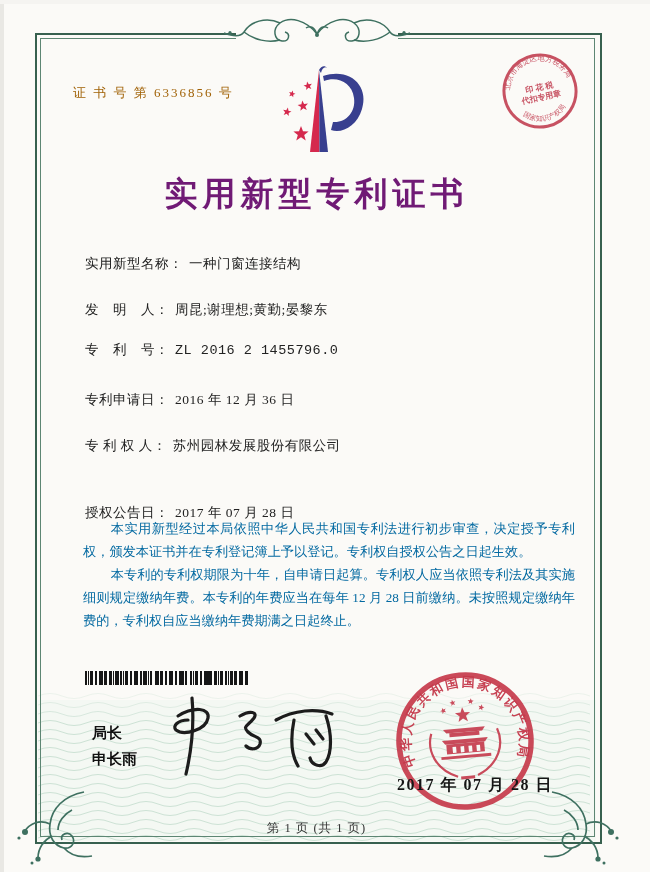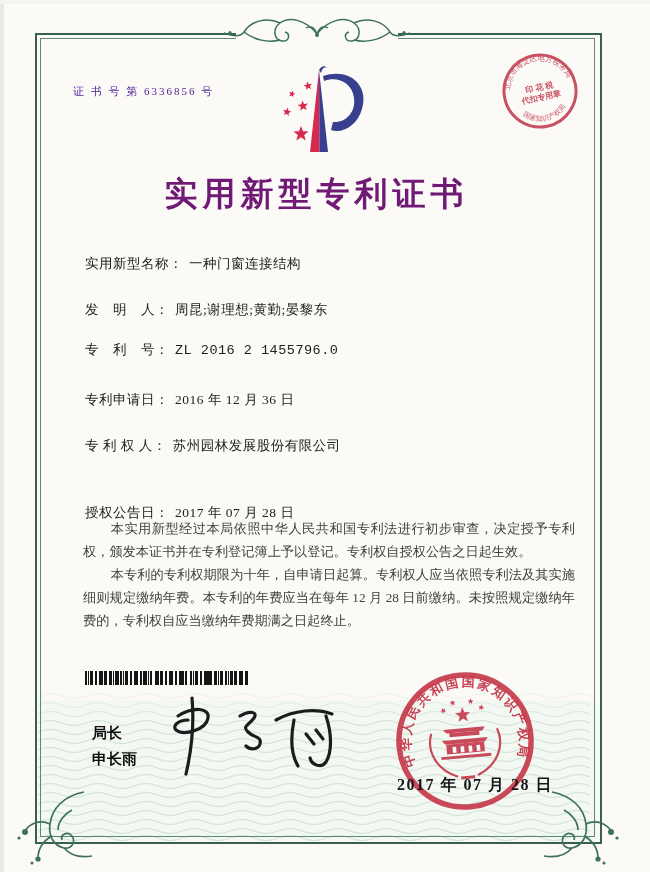--- a/index.html
+++ b/index.html
@@ -11,35 +11,35 @@
   }
   .photo-edge-left{position:absolute;left:0;top:0;width:4px;height:872px;background:#e9e8e4;}
   .photo-edge-top{position:absolute;left:0;top:0;width:650px;height:4px;background:#f5f4f1;}
 
   
   .frame-outer{position:absolute;left:35px;top:33px;width:563px;height:807px;border:2px solid #37604f;z-index:1;}
   .frame-inner{position:absolute;left:40px;top:38px;width:553px;height:797px;border:1px solid #5d8673;z-index:1;}
 
   .waves{position:absolute;left:38px;top:690px;z-index:0;}
 
-  .cert-no{position:absolute;left:73px;top:84px;font-size:11px;letter-spacing:2px;color:#4c1d95;z-index:3;}
+  .cert-no{position:absolute;left:73px;top:84px;font-size:13px;letter-spacing:2px;color:#a16207;z-index:3;}
   .logo{position:absolute;left:270px;top:64px;z-index:3;}
   .tax-seal{position:absolute;left:498px;top:49px;z-index:4;}
 
   .title{position:absolute;left:35px;top:172px;width:563px;text-align:center;
          font-size:33px;font-weight:600;letter-spacing:5px;color:#701a75;z-index:3;}
 
   .fields{position:absolute;left:85px;top:0;z-index:3;font-size:13.5px;letter-spacing:.5px;}
   .frow{position:absolute;left:0;white-space:nowrap;}
   .frow .lbl{margin-right:6px;}
   .frow-0{top:255px;} .frow-1{top:301px;} .frow-2{top:341px;font-family:Liberation Mono, monospace;}
   .frow-3{top:391px;} .frow-4{top:437px;} .frow-5{top:483px;margin-top:21px;}
 
   .body-text{position:absolute;left:83px;top:517px;width:492px;z-index:3;
-             font-size:13.2px;line-height:23px;text-align:justify;color:#404040;}
+             font-size:13.2px;line-height:23px;text-align:justify;color:#0369a1;}
   .body-text p{margin:0;text-indent:2.1em;}
 
   .barcode{position:absolute;left:85px;top:671px;width:163px;height:14px;z-index:3;
     background:
       repeating-linear-gradient(90deg,#161616 0 2px,rgba(0,0,0,0) 2px 5px),
       repeating-linear-gradient(90deg,#161616 0 1px,rgba(0,0,0,0) 1px 3.5px),
       repeating-linear-gradient(90deg,rgba(0,0,0,0) 0 6px,#161616 6px 8px,rgba(0,0,0,0) 8px 13px);
   }
 
   .officer{position:absolute;left:92px;top:720px;z-index:3;
@@ -242,14 +242,15 @@
         </g>
         <path d="M -33 -10 C -39 6 -32 26 -10 35" stroke="#c5394b" stroke-width="2.2" fill="none"></path>
         <path d="M 33 -10 C 39 6 32 26 10 35" stroke="#c5394b" stroke-width="2.2" fill="none"></path>
         <rect x="-7" y="35" width="14" height="3"></rect>
       </g>
     </g>
   </svg>
 
   <div class="seal-date">2017 年 07 月 28 日</div>
 
+  <div class="footer">第 1 页 (共 1 页)</div>
 
 </div>
 
 </body></html>

